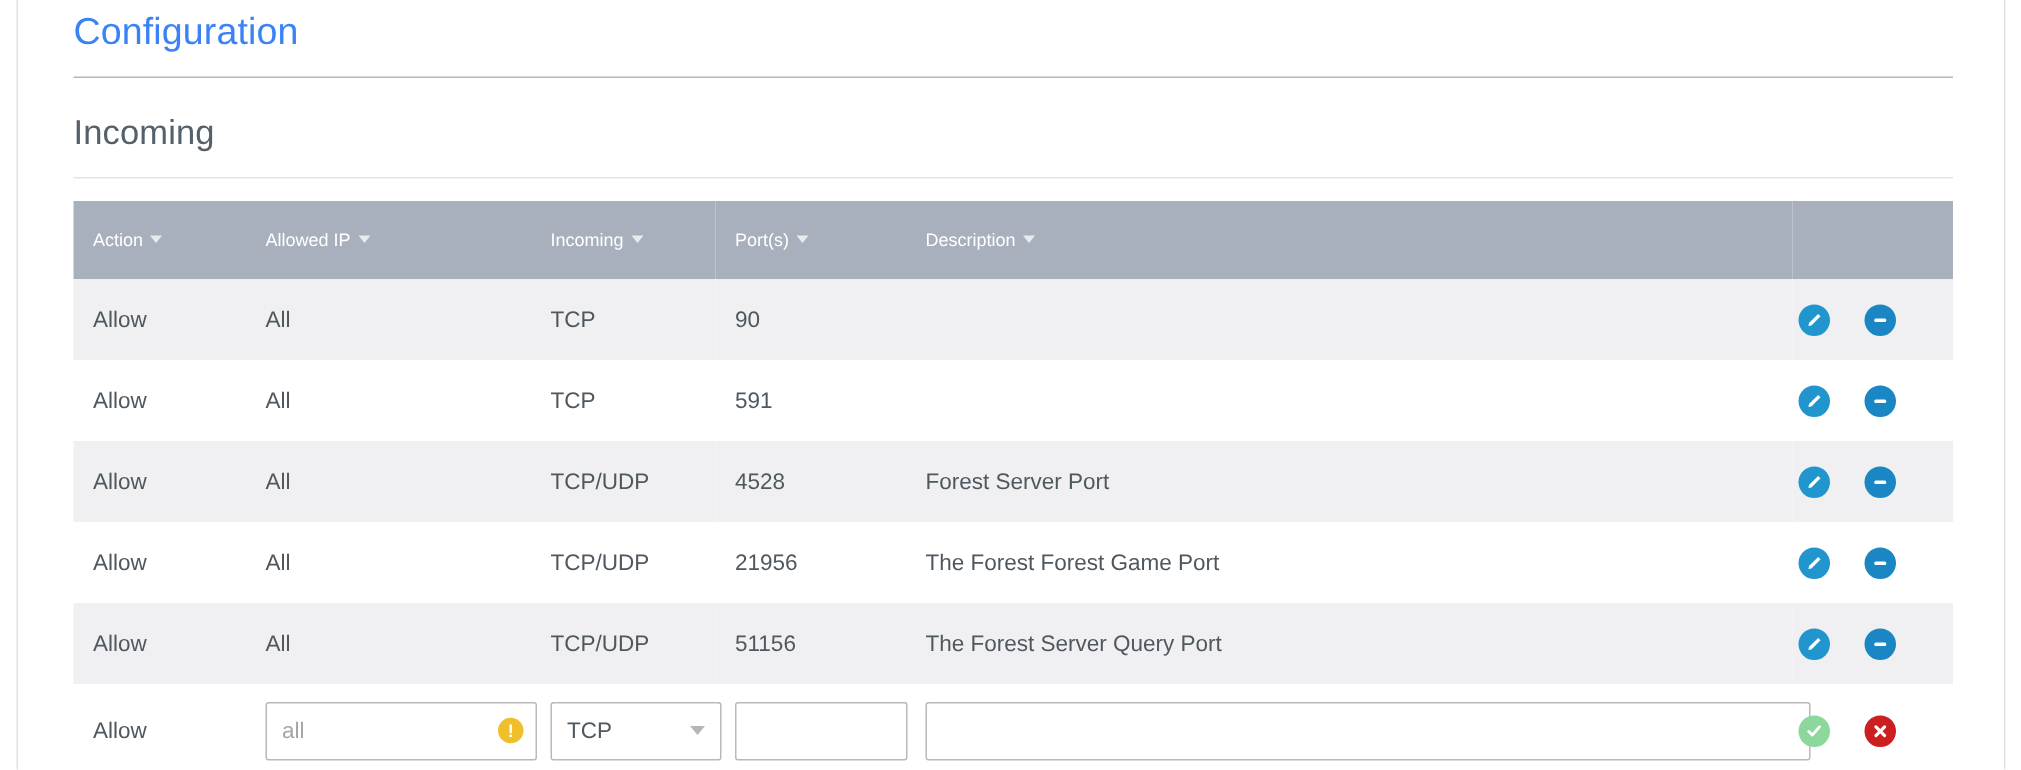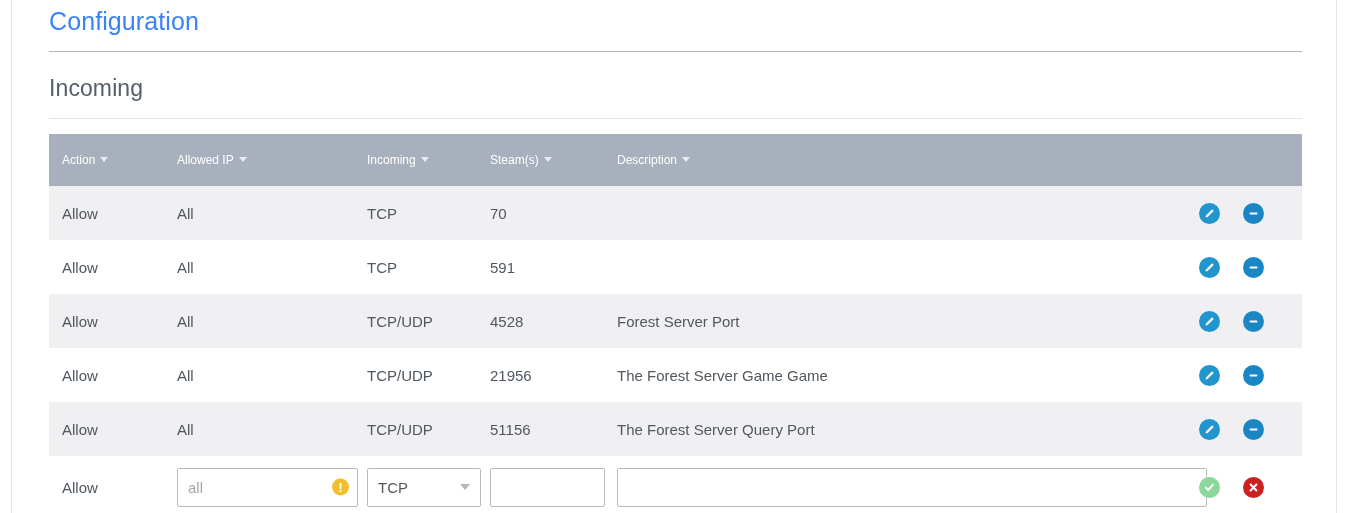--- a/index.html
+++ b/index.html
@@ -209,32 +209,32 @@
           <col class="c-proto">
         <col class="c-port">
           <col class="c-desc">
           <col class="c-ops">
       </colgroup>
       <thead>
         <tr>
           <th><span>Action</span><span class="caret"></span></th>
           <th><span>Allowed IP</span><span class="caret"></span></th>
           <th><span>Incoming</span><span class="caret"></span></th>
-          <th><span>Steam(s)</span><span class="caret"></span></th>
+          <th><span>Port(s)</span><span class="caret"></span></th>
           <th><span>Description</span><span class="caret"></span></th>
           <th></th>
         </tr>
       </thead>
       <tbody>
 
         <tr class="row-odd">
           <td>Allow</td>
           <td>All</td>
           <td>TCP</td>
-          <td>70</td>
+          <td>90</td>
           <td></td>
           <td class="ops-cell">
             <div class="ops-wrap">
               <span class="icon-btn icon-edit">
                 <svg width="11" height="11" viewBox="0 0 11 11">
                     <path d="M8.1 1.3 L9.7 2.9 L3.6 9 L1.6 9.4 L2 7.4 Z" fill="#ffffff"></path>
                   </svg>
               </span>
               <span class="icon-btn icon-delete">
                 <svg width="13" height="13" viewBox="0 0 13 13">
@@ -287,21 +287,21 @@
               </span>
             </div>
           </td>
         </tr>
 
         <tr class="row-even">
           <td>Allow</td>
           <td>All</td>
           <td>TCP/UDP</td>
           <td>21956</td>
-          <td>The Forest Server Game Game</td>
+          <td>The Forest Forest Game Port</td>
           <td class="ops-cell">
             <div class="ops-wrap">
               <span class="icon-btn icon-edit">
                 <svg width="11" height="11" viewBox="0 0 11 11">
                     <path d="M8.1 1.3 L9.7 2.9 L3.6 9 L1.6 9.4 L2 7.4 Z" fill="#ffffff"></path>
                   </svg>
               </span>
               <span class="icon-btn icon-delete">
                 <svg width="13" height="13" viewBox="0 0 13 13">
                     <rect x="2.5" y="5.4" width="8" height="2.2" rx="1" fill="#ffffff"></rect>

